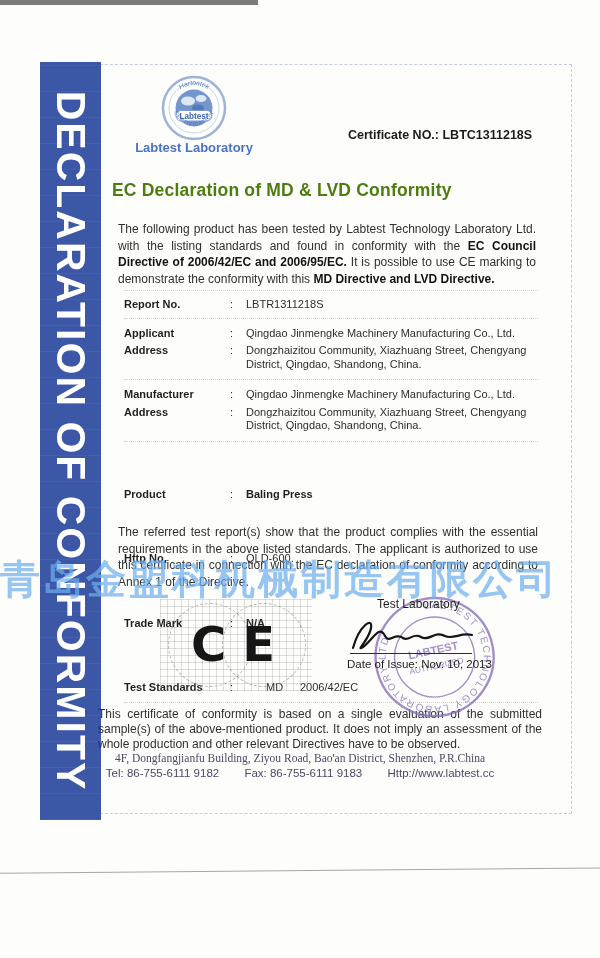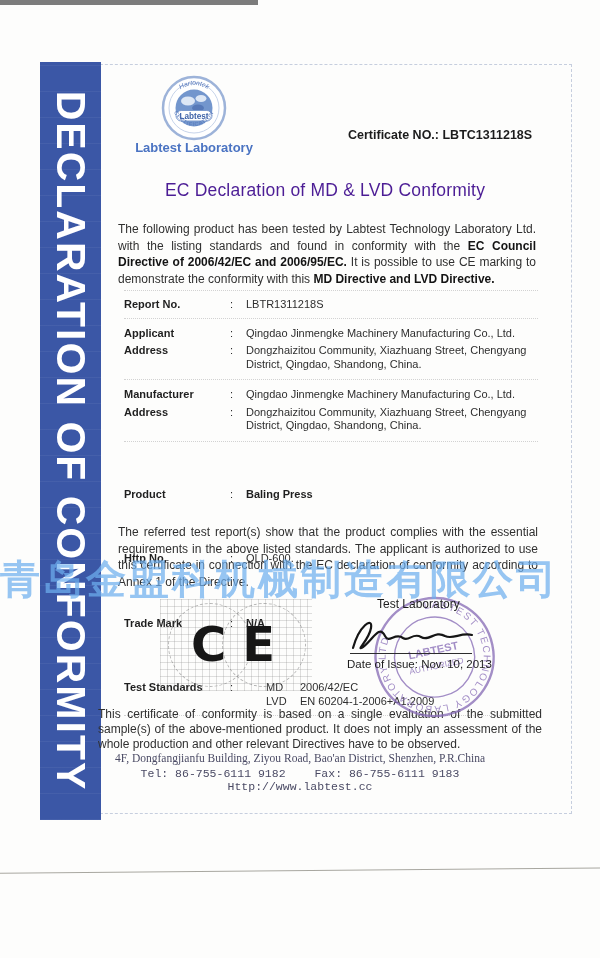--- a/index.html
+++ b/index.html
@@ -44,21 +44,21 @@
     position: absolute; left: 128px; top: 140px; width: 132px;
     text-align: center; font-size: 13px; font-weight: bold; color: #4a73c2;
   }
   .cert-no {
     position: absolute; left: 348px; top: 128px; width: 210px;
     font-size: 12.5px; font-weight: bold; color: #1c1c1c; white-space: nowrap;
   }
 
   .doc-title {
     position: absolute; left: 112px; top: 180px; width: 426px;
-    text-align: center; font-size: 17.5px; font-weight: normal; color: #4c1d95;
+    text-align: left; font-size: 17.5px; font-weight: bold; color: #4d7c0f;
     letter-spacing: 0.2px;
   }
 
   .para {
     position: absolute; color: #303030; font-size: 12px; line-height: 16.5px;
     text-align: justify;
   }
   .para b { color: #141414; }
   .intro { left: 118px; top: 221px; width: 418px; }
   .statement { left: 118px; top: 524px; width: 420px; }
@@ -109,21 +109,21 @@
   .issue-date { position: absolute; left: 347px; top: 658px; font-size: 11.5px; color: #1d1d1d; white-space: nowrap; z-index: 4; }
   .stamp { position: absolute; left: 372px; top: 594px; z-index: 2; opacity: 0.78; transform: rotate(-12deg); }
 
   
   .footer-address {
     position: absolute; left: 70px; top: 752px; width: 460px; text-align: center;
     font-family: "Liberation Serif", serif; font-size: 11.5px; color: #4a4a64;
   }
   .footer-contacts {
     position: absolute; left: 70px; top: 767px; width: 460px; text-align: center;
-    font-family: Liberation Mono, monospace; font-size: 11.5px; color: #4a4a64;
+    font-family: Liberation Sans, sans-serif; font-size: 11.5px; color: #4a4a64;
   }
   .footer-contacts span { margin: 0 11px; }
 </style>
 </head>
 <body>
 
 <div class="page">
 
   <div class="top-bar"></div>
 
@@ -226,24 +226,20 @@
         <span class="val bold">N/A</span>
       </div>
       <div class="drow">
         <span class="lbl">Test Standards</span>
         <span class="col">:</span>
         <span class="val">
           <span class="ts-line">
             <span class="ts-code">MD</span>
             <span>2006/42/EC</span>
           </span>
-          <span class="ts-line">
-            <span class="ts-code">LVD</span>
-            <span>EN 60204-1-2006+A1:2009</span>
-          </span>
         </span>
       </div>
     </div>
 
     <div class="sep"></div>
   </div>
 
   <div class="para statement">The referred test report(s) show that the product complies with the essential requirements in the above listed standards. The applicant is authorized to use this certificate in connection with the EC declaration of conformity according to Annex 1 of the Directive.</div>
 
   <div class="watermark">青岛金盟科机械制造有限公司</div>

